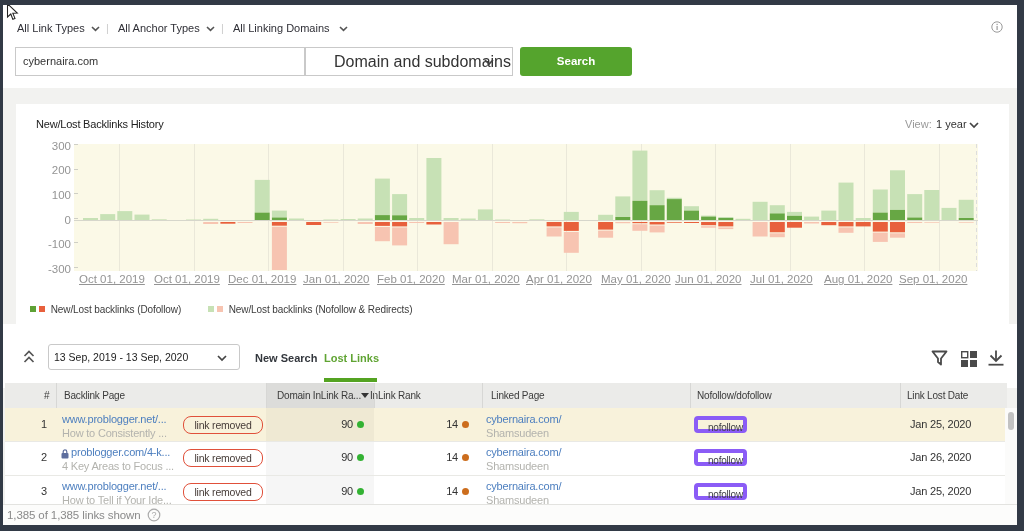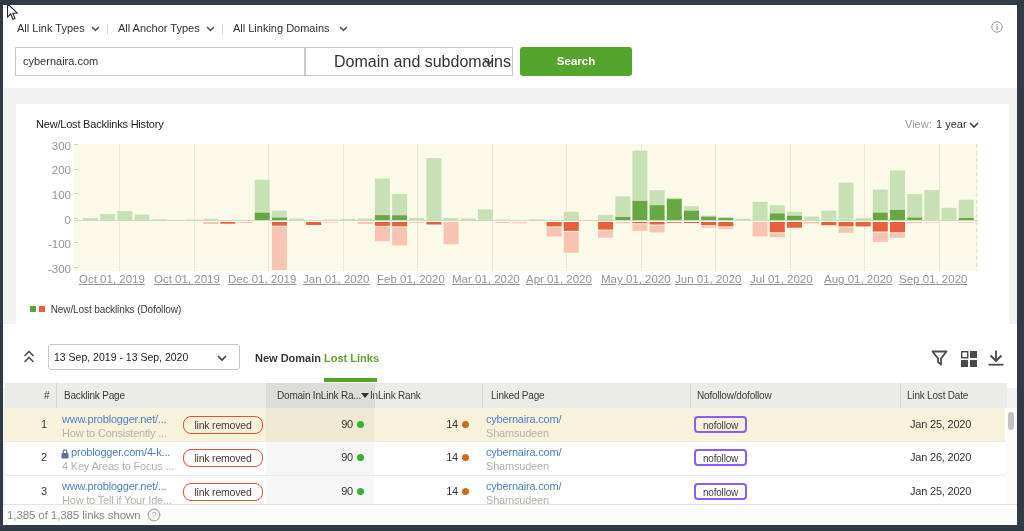--- a/index.html
+++ b/index.html
@@ -27,21 +27,21 @@
 
 #thead { position:absolute; left:2px; top:378px; width:1002px; height:25px; background:#ebebe9; font-size:10px; letter-spacing:-0.2px; color:#3a3a3a; }
 .col-sorted { position:absolute; left:261px; top:0; width:108px; height:25px; background:#dcdcda; }
 .hcell { position:absolute; top:7px; white-space:nowrap; }
 .vline { position:absolute; top:0; width:1px; height:25px; background:#d7d7d5; }
 .row { position:absolute; left:2px; width:1002px; height:34px; font-size:11px; letter-spacing:-0.2px; }
 .rline1 { position:absolute; top:5px; color:#4d7fbf; white-space:nowrap; }
 .rline2 { position:absolute; top:19px; color:#b3b3ae; white-space:nowrap; }
 .rnum { position:absolute; left:0; width:42px; text-align:right; top:10px; color:#333; }
 .chipr { position:absolute; left:178px; width:80px; height:18px; border:1px solid #e0503a; border-radius:8px; color:#463c38; font-size:10.5px; text-align:center; line-height:16px; }
-.chipn { position:absolute; left:689px; width:53px; height:17px; border:2px solid #8b5cf6; border-radius:4px; color:#3f3f46; font-size:10px; text-align:center; line-height:15px; }
+.chipn { position:absolute; left:689px; width:53px; height:17px; border:4px solid #8b5cf6; border-radius:4px; color:#3f3f46; font-size:10px; text-align:right; line-height:15px; }
 .rv { position:absolute; text-align:right; color:#333; top:10px; }
 .dot { position:absolute; width:7px; height:7px; border-radius:50%; top:13px; }
 .date { position:absolute; left:905px; top:10px; color:#333; }
 .rowsep { position:absolute; left:2px; width:1002px; height:1px; background:#e9e9e5; }
 #footer { position:absolute; left:0; top:499px; width:1014px; height:21px; background:#fcfcfb; border-top:1px solid #e3e3e0; font-size:11.5px; letter-spacing:-0.1px; color:#8a8a8a; }
 </style>
 </head>
 <body>
 <div id="page">
 
@@ -224,31 +224,32 @@
         <div class="xlab" style="left:361px;">Feb 01, 2020</div>
         <div class="xlab" style="left:436px;">Mar 01, 2020</div>
         <div class="xlab" style="left:510px;">Apr 01, 2020</div>
         <div class="xlab" style="left:585px;">May 01, 2020</div>
         <div class="xlab" style="left:659px;">Jun 01, 2020</div>
         <div class="xlab" style="left:734px;">Jul 01, 2020</div>
         <div class="xlab" style="left:808px;">Aug 01, 2020</div>
         <div class="xlab" style="left:883px;">Sep 01, 2020</div>
       </div>
     <div class="leg" style="left:14px;"><span class="sq" style="background:#5ea135;"></span><span class="sq" style="background:#e8603c;"></span>&nbsp;New/Lost backlinks (Dofollow)</div>
+    <div class="leg" style="left:192px;"><span class="sq" style="background:#c7e1b5;"></span><span class="sq" style="background:#f7c4b1;"></span>&nbsp;New/Lost backlinks (Nofollow &amp; Redirects)</div>
   </div>
 
   <div id="toolbar">
     <svg class="abs" style="left:20px; top:25px;" width="12" height="15">
         <path d="M1.5 7 L6 2.5 L10.5 7" stroke="#555" stroke-width="1.7" fill="none"></path>
         <path d="M1.5 13 L6 8.5 L10.5 13" stroke="#555" stroke-width="1.7" fill="none"></path>
       </svg>
     <div class="box" style="left:45px; top:20px; width:192px; height:26px; line-height:24px; padding-left:5px; font-size:10.5px;">13 Sep, 2019 - 13 Sep, 2020<svg style="position:absolute; right:12px; top:10px;" width="10" height="7">
           <path d="M1 1 L5 5 L9 1" stroke="#444" stroke-width="1.7" fill="none"></path>
         </svg></div>
-    <div class="abs" style="left:252px; top:28px; font-size:11px; font-weight:bold; color:#33373d;">New Domain</div>
+    <div class="abs" style="left:252px; top:28px; font-size:11px; font-weight:bold; color:#33373d;">New Search</div>
     <div class="abs" style="left:321px; top:28px; font-size:11px; font-weight:bold; color:#60a433;">Lost Links</div>
     <div class="abs" style="left:321px; top:54px; width:53px; height:4px; background:#54a321;"></div>
     <svg class="abs" style="left:928px; top:26px;" width="17" height="16">
         <path d="M1.5 1.5 L15.5 1.5 L10 8.5 L10 14.5 L7 12 L7 8.5 Z" fill="none" stroke="#4a4a4a" stroke-width="1.8" stroke-linejoin="round"></path>
       </svg>
     <svg class="abs" style="left:958px; top:27px;" width="16" height="16">
         <rect x="0.7" y="0.7" width="6" height="6" fill="none" stroke="#4a4a4a" stroke-width="1.4"></rect>
         <rect x="9" y="0" width="7" height="7" fill="#4a4a4a"></rect>
         <rect x="0" y="9" width="7" height="7" fill="#4a4a4a"></rect>
         <rect x="9" y="9" width="7" height="7" fill="#4a4a4a"></rect>

